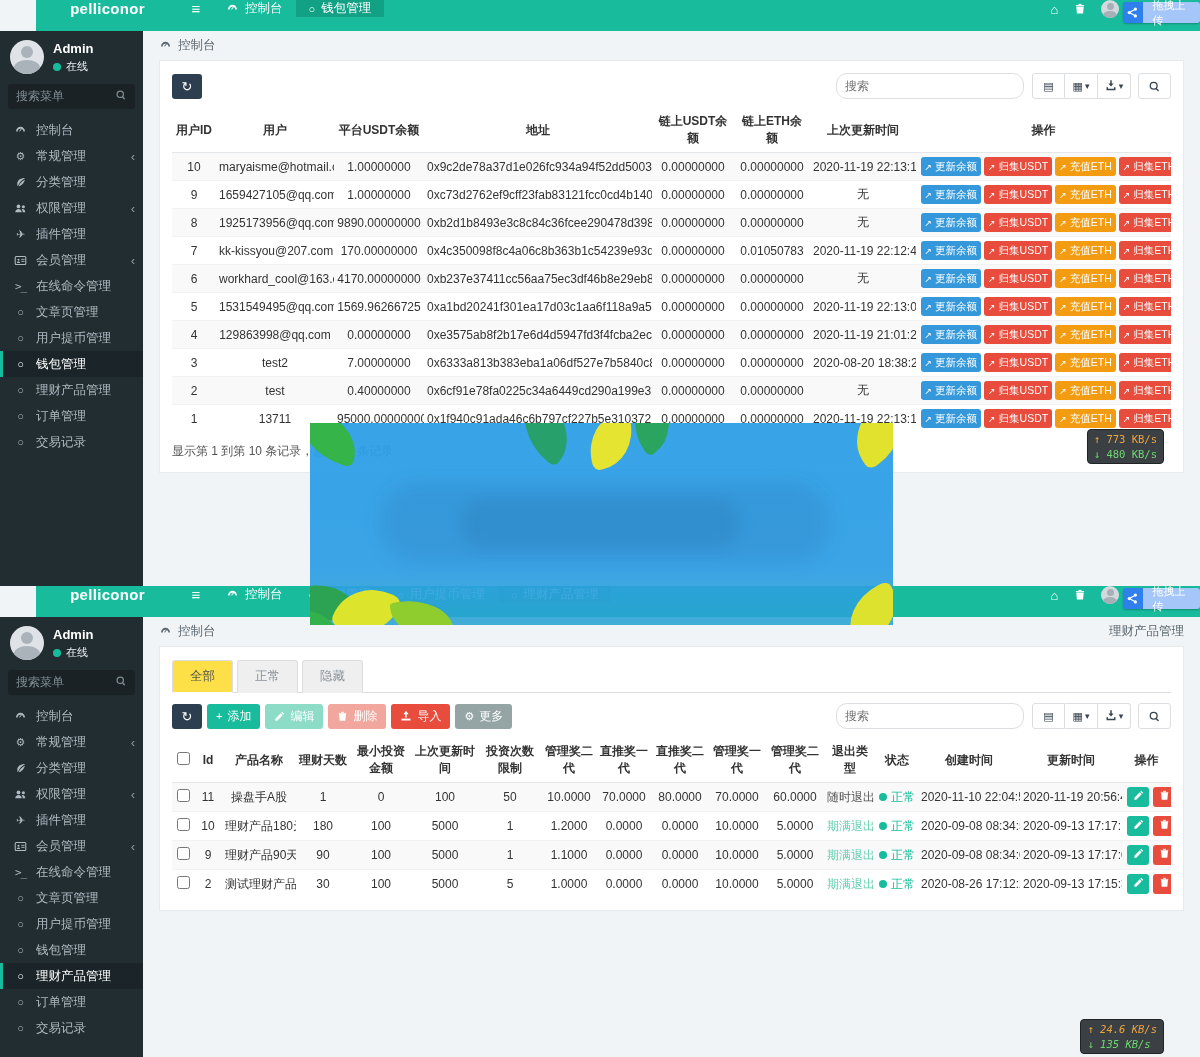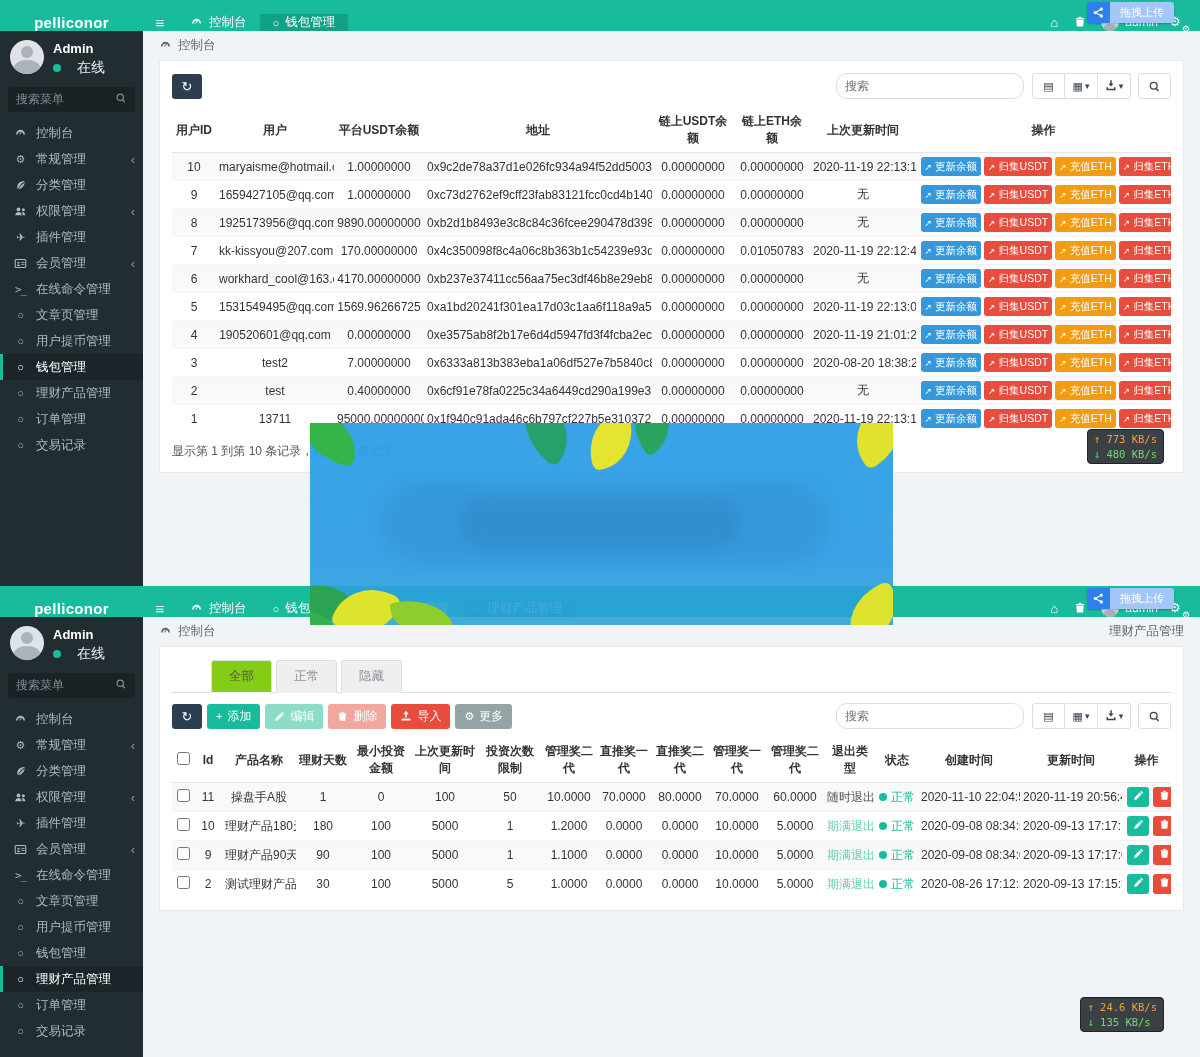--- a/index.html
+++ b/index.html
@@ -3,21 +3,21 @@
 <meta charset="utf-8">
 <style>
   * { margin:0; padding:0; box-sizing:border-box; }
   body { font-family:"Liberation Sans","DejaVu Sans",sans-serif; background:#fff; }
   .app { position:relative; width:1200px; height:1057px; overflow:hidden; background:#f1f4f6; }
 
   
   .screen { position:relative; width:1200px; }
   #screen1 { height:586px; }
   #screen2 { height:471px; }
-  .topbar { height:31px; background:#18bc9c; display:flex; align-items:flex-end; position:relative; z-index:5; }
+  .topbar { height:31px; background:#18bc9c; display:flex; align-items:flex-start; position:relative; z-index:5;margin-left:36px; }
   .logo { width:143px; color:#fff; font-weight:bold; font-size:15px; display:flex; align-items:center; justify-content:center; letter-spacing:.3px; }
   .hamburger { width:34px; display:flex; align-items:center; justify-content:center; color:#fff; font-size:15px; cursor:pointer; }
   .nav { display:flex; }
   .nav-tab { display:flex; align-items:center; gap:6px; padding:0 13px; color:#fff; font-size:12.5px; cursor:pointer; }
   .nav-tab.active { background:#13a185; }
   .nav-tab .ic { font-size:11px; display:flex; align-items:center; }
   .topbar-right { margin-left:auto; display:flex; align-items:center; padding-right:8px; color:#fff; }
   .tb-icon { width:26px; text-align:center; font-size:13px; cursor:pointer; display:flex; justify-content:center; align-items:center; }
   .admin-chip { display:flex; align-items:center; gap:6px; padding:0 8px; cursor:pointer; }
   .mini-avatar { width:18px; height:18px; border-radius:50%; background:#d4d9dd; position:relative; overflow:hidden; }
@@ -33,21 +33,21 @@
   .upload-pill .pill-tx { background:#a4c6f8; color:#fff; font-size:11px; display:flex; align-items:center; padding:0 10px; border-radius:0 3px 3px 0; }
 
   
   .sbody { display:flex; height:calc(100% - 31px); }
   .sidebar { width:143px; flex:none; background:#222d32; position:relative; }
   .profile { display:flex; gap:9px; padding:9px 10px 6px 10px; }
   .avatar { width:34px; height:34px; border-radius:50%; background:#dfe3e8; position:relative; overflow:hidden; flex:none; }
   .avatar::before { content:""; position:absolute; left:11px; top:6px; width:12px; height:12px; border-radius:50%; background:#aab3ba; }
   .avatar::after { content:""; position:absolute; left:4px; top:20px; width:26px; height:16px; border-radius:50%; background:#aab3ba; }
   .profile-name { color:#fff; font-size:13px; font-weight:bold; margin-top:1px; }
-  .profile-status { display:flex; align-items:center; gap:16px; margin-top:3px; color:#e8eef0; font-size:14px; }
+  .profile-status { display:flex; align-items:center; gap:5px; margin-top:3px; color:#e8eef0; font-size:11px; }
   .status-dot { width:8px; height:8px; border-radius:50%; background:#18bc9c; }
   .side-search { margin:4px 8px 8px 8px; height:25px; background:#1a2226; border-radius:3px; display:flex; align-items:center; padding:0 8px; color:#7f8e95; font-size:12px; cursor:text; }
   .side-search .ph { flex:1;font-family:Liberation Mono, monospace; }
   .menu { list-style:none; }
   .menu-item { height:26px; display:flex; align-items:center; gap:8px; padding-left:13px; padding-right:8px; color:#aeb9c0; font-size:12.5px; cursor:pointer; }
   .menu-item .mi-ic { width:15px; display:flex; justify-content:center; align-items:center; font-size:11px; color:#aeb9c0; }
   .menu-item.active { background:#1b2529; color:#fff; box-shadow:inset 3px 0 0 #18bc9c; }
   .menu-item.active .mi-ic { color:#fff; }
   .menu-item .chev { margin-left:auto; font-size:13px; color:#8d9aa1; }
   .mono { font-family:"DejaVu Sans Mono",monospace; font-size:10px; letter-spacing:-1px; }
@@ -91,26 +91,26 @@
   #table1 th:nth-child(7){width:106px}
 
   .act { display:inline-flex; align-items:center; gap:3px; color:#fff; font-size:10.5px; padding:2.5px 4px; border-radius:3px; margin:0 1.5px; cursor:pointer; white-space:nowrap; }
   .act .ic { font-size:9px; }
   .act.blue{background:#3498db}.act.red{background:#e74c3c}.act.orange{background:#f39c12}
 
   .list-footer { margin-top:11px; font-size:12px; color:#555; }
 
   .speed { position:absolute; right:36px; background:#3a4043; border:1px solid #1f2426; border-radius:4px; padding:2px 6px; font-size:10.5px; line-height:1.4; z-index:20; font-family:"DejaVu Sans Mono",monospace; }
   .speed .up { color:#efa33d; } .speed .down { color:#6fd871; }
-  #speed1 { top:398px; } #speed2 { top:380px; }
+  #speed1 { top:398px; } #speed2 { top:402px;font-style:italic; }
 
   
   .tabs { display:flex; border-bottom:1px solid #ddd; margin-bottom:10px; }
   .tab { padding:7px 17px; font-size:12.5px; color:#8a9299; background:#efefef; border:1px solid #ddd; border-bottom:none; margin-right:4px; border-radius:3px 3px 0 0; position:relative; top:1px; cursor:pointer; }
-  .tab.active { background:#84cc16; color:#555; border-bottom:1px solid #fff;margin-left:39px; }
+  .tab.active { background:#fde047; color:#555; border-bottom:1px solid #fff; }
 
   #table2 th:nth-child(1){width:22px}  #table2 th:nth-child(2){width:28px}
   #table2 th:nth-child(3){width:74px}  #table2 th:nth-child(4){width:54px}
   #table2 th:nth-child(5){width:62px}  #table2 th:nth-child(6){width:66px}
   #table2 th:nth-child(7){width:64px}  #table2 th:nth-child(8){width:54px}
   #table2 th:nth-child(9){width:56px}  #table2 th:nth-child(10){width:56px}
   #table2 th:nth-child(11){width:58px} #table2 th:nth-child(12){width:58px}
   #table2 th:nth-child(13){width:52px} #table2 th:nth-child(14){width:42px}
   #table2 th:nth-child(15){width:102px}#table2 th:nth-child(16){width:102px}
   .exit-green { color:#63cfae; } .exit-muted { color:#555; }
@@ -469,21 +469,21 @@
                     </span><span class="act orange">
                       <span class="ic">↗</span>
                       <span>充值ETH</span>
                     </span><span class="act red">
                       <span class="ic">↗</span>
                       <span>归集ETH</span>
                     </span></td>
                 </tr>
                 <tr>
                   <td>4</td>
-                  <td>190520601@qq.com</td>
+                  <td>129863998@qq.com</td>
                   <td>0.00000000</td>
                   <td>0xe3575ab8f2b17e6d4d5947fd3f4fcba2ec6277e0</td>
                   <td>0.00000000</td>
                   <td>0.00000000</td>
                   <td>2020-11-19 21:01:27</td>
                   <td><span class="act blue">
                       <span class="ic">↗</span>
                       <span>更新余额</span>
                     </span><span class="act red">
                       <span class="ic">↗</span>

